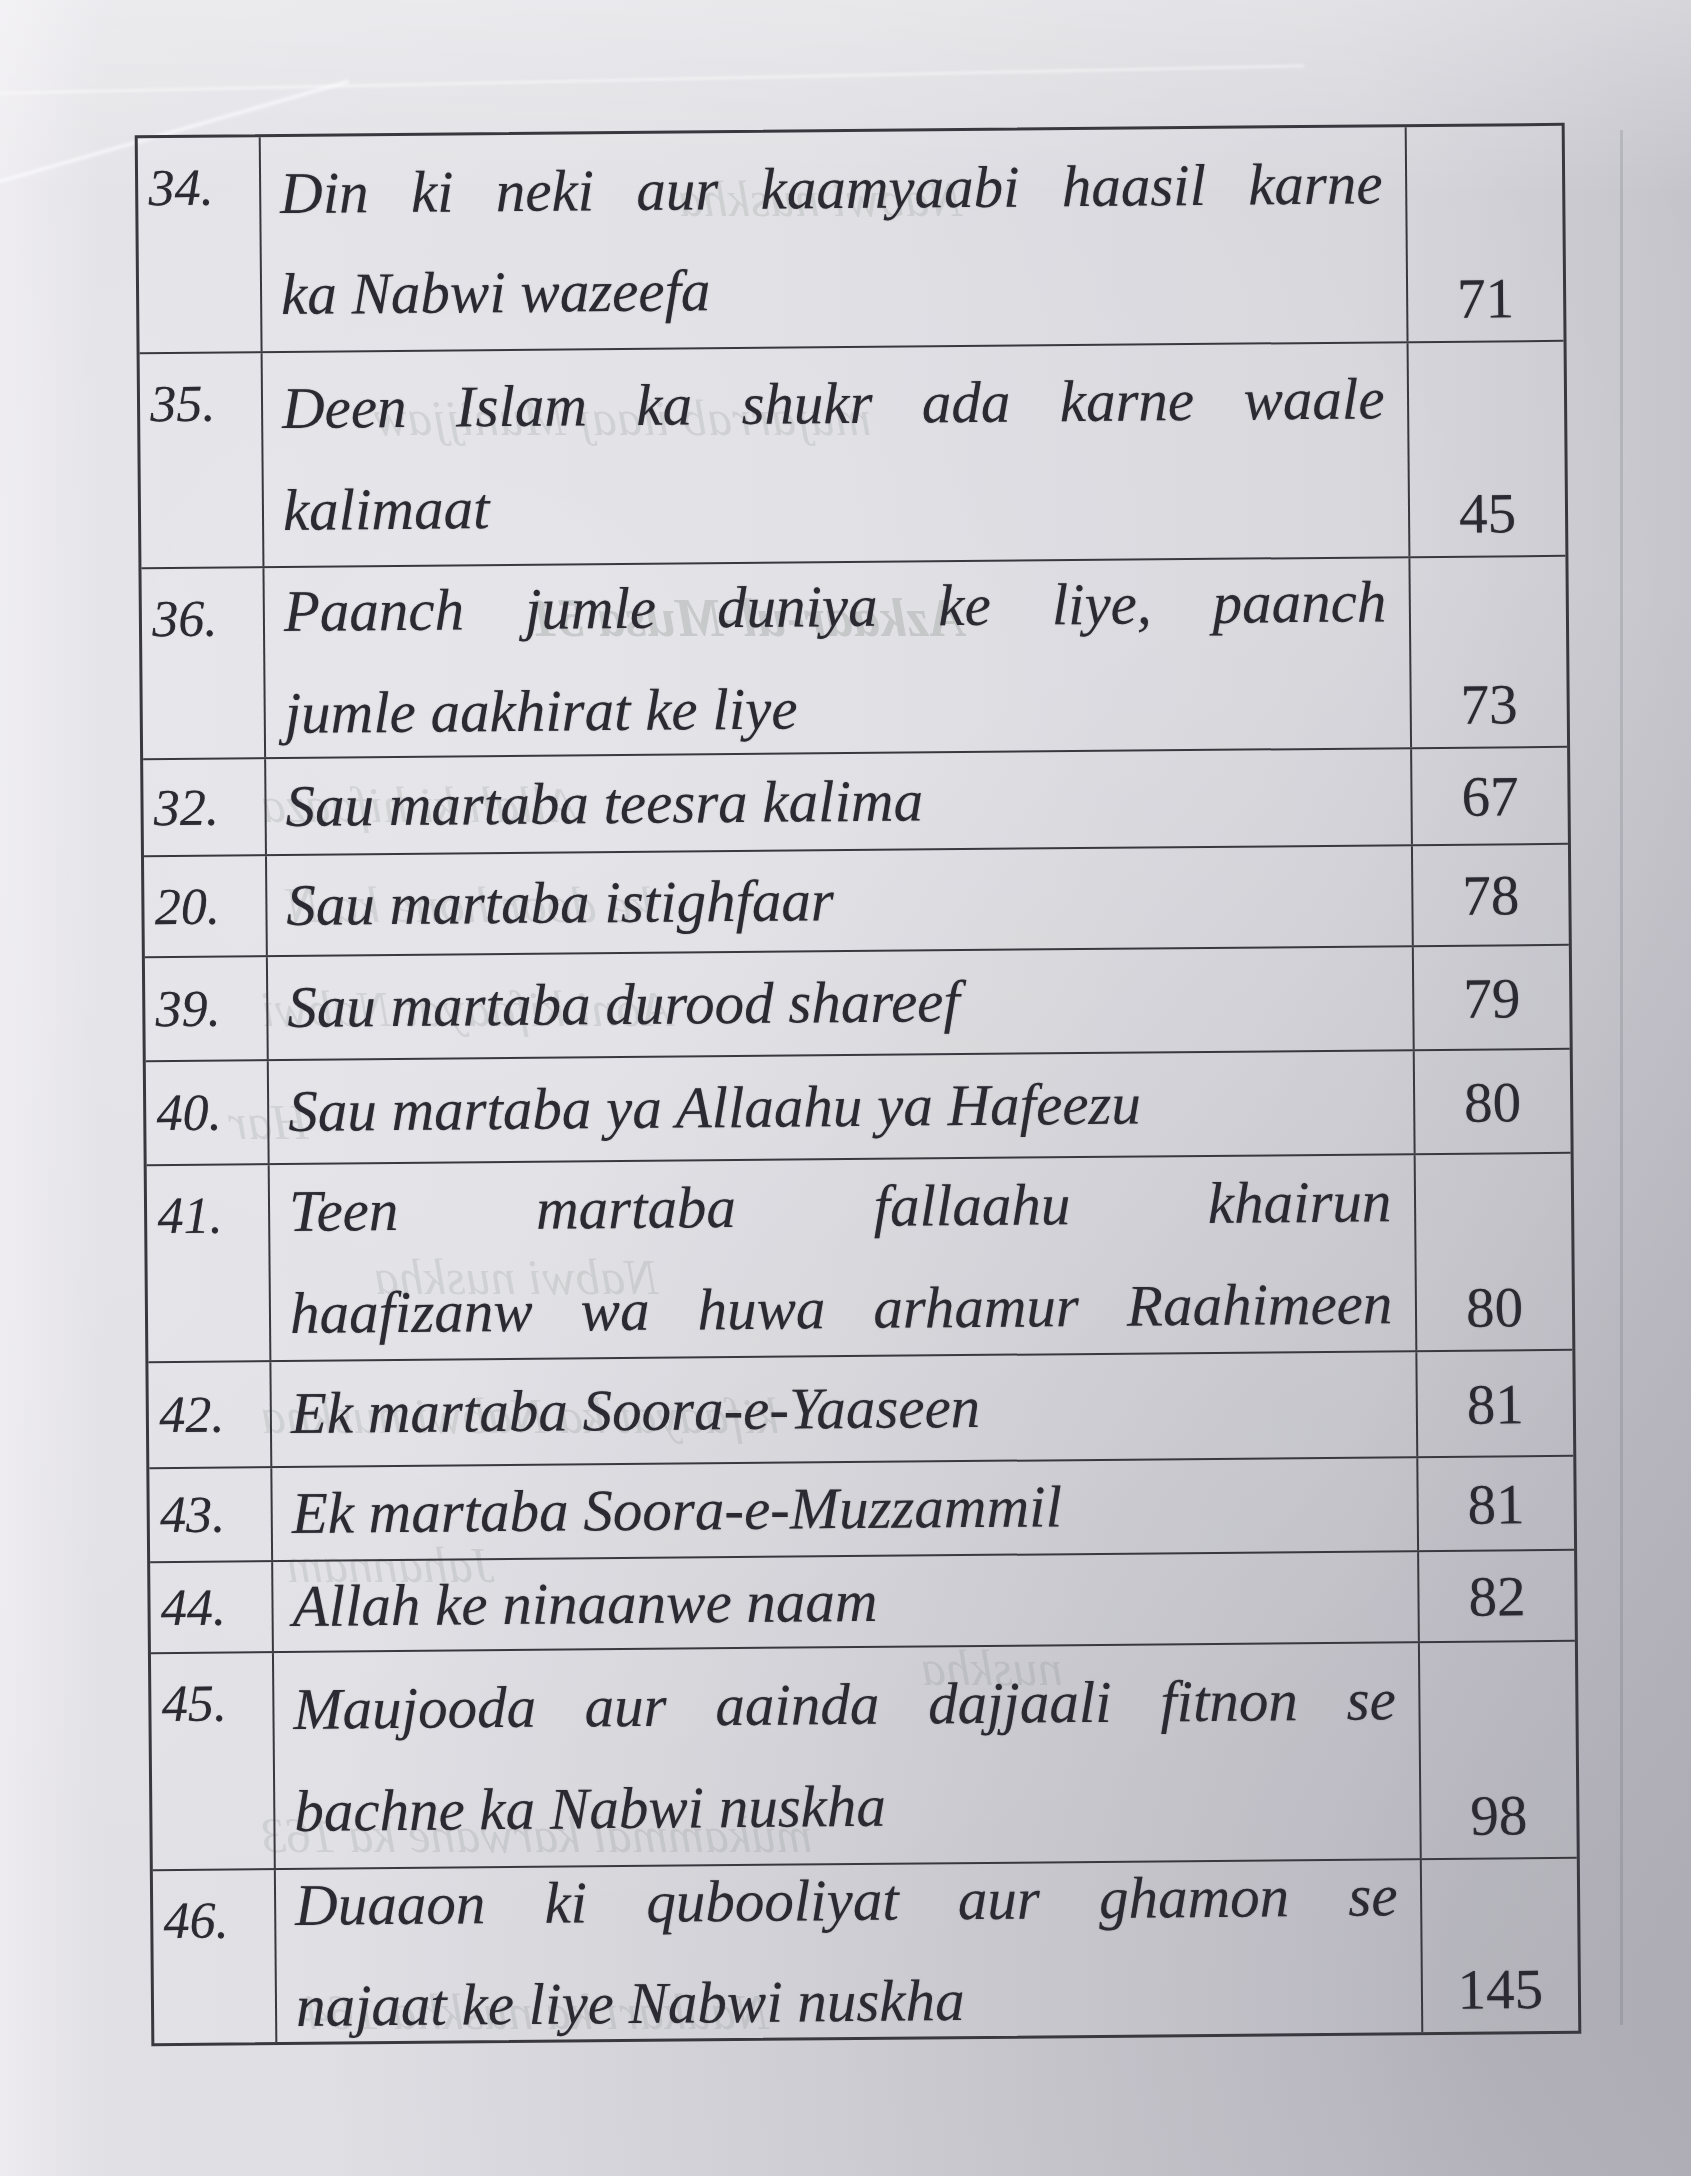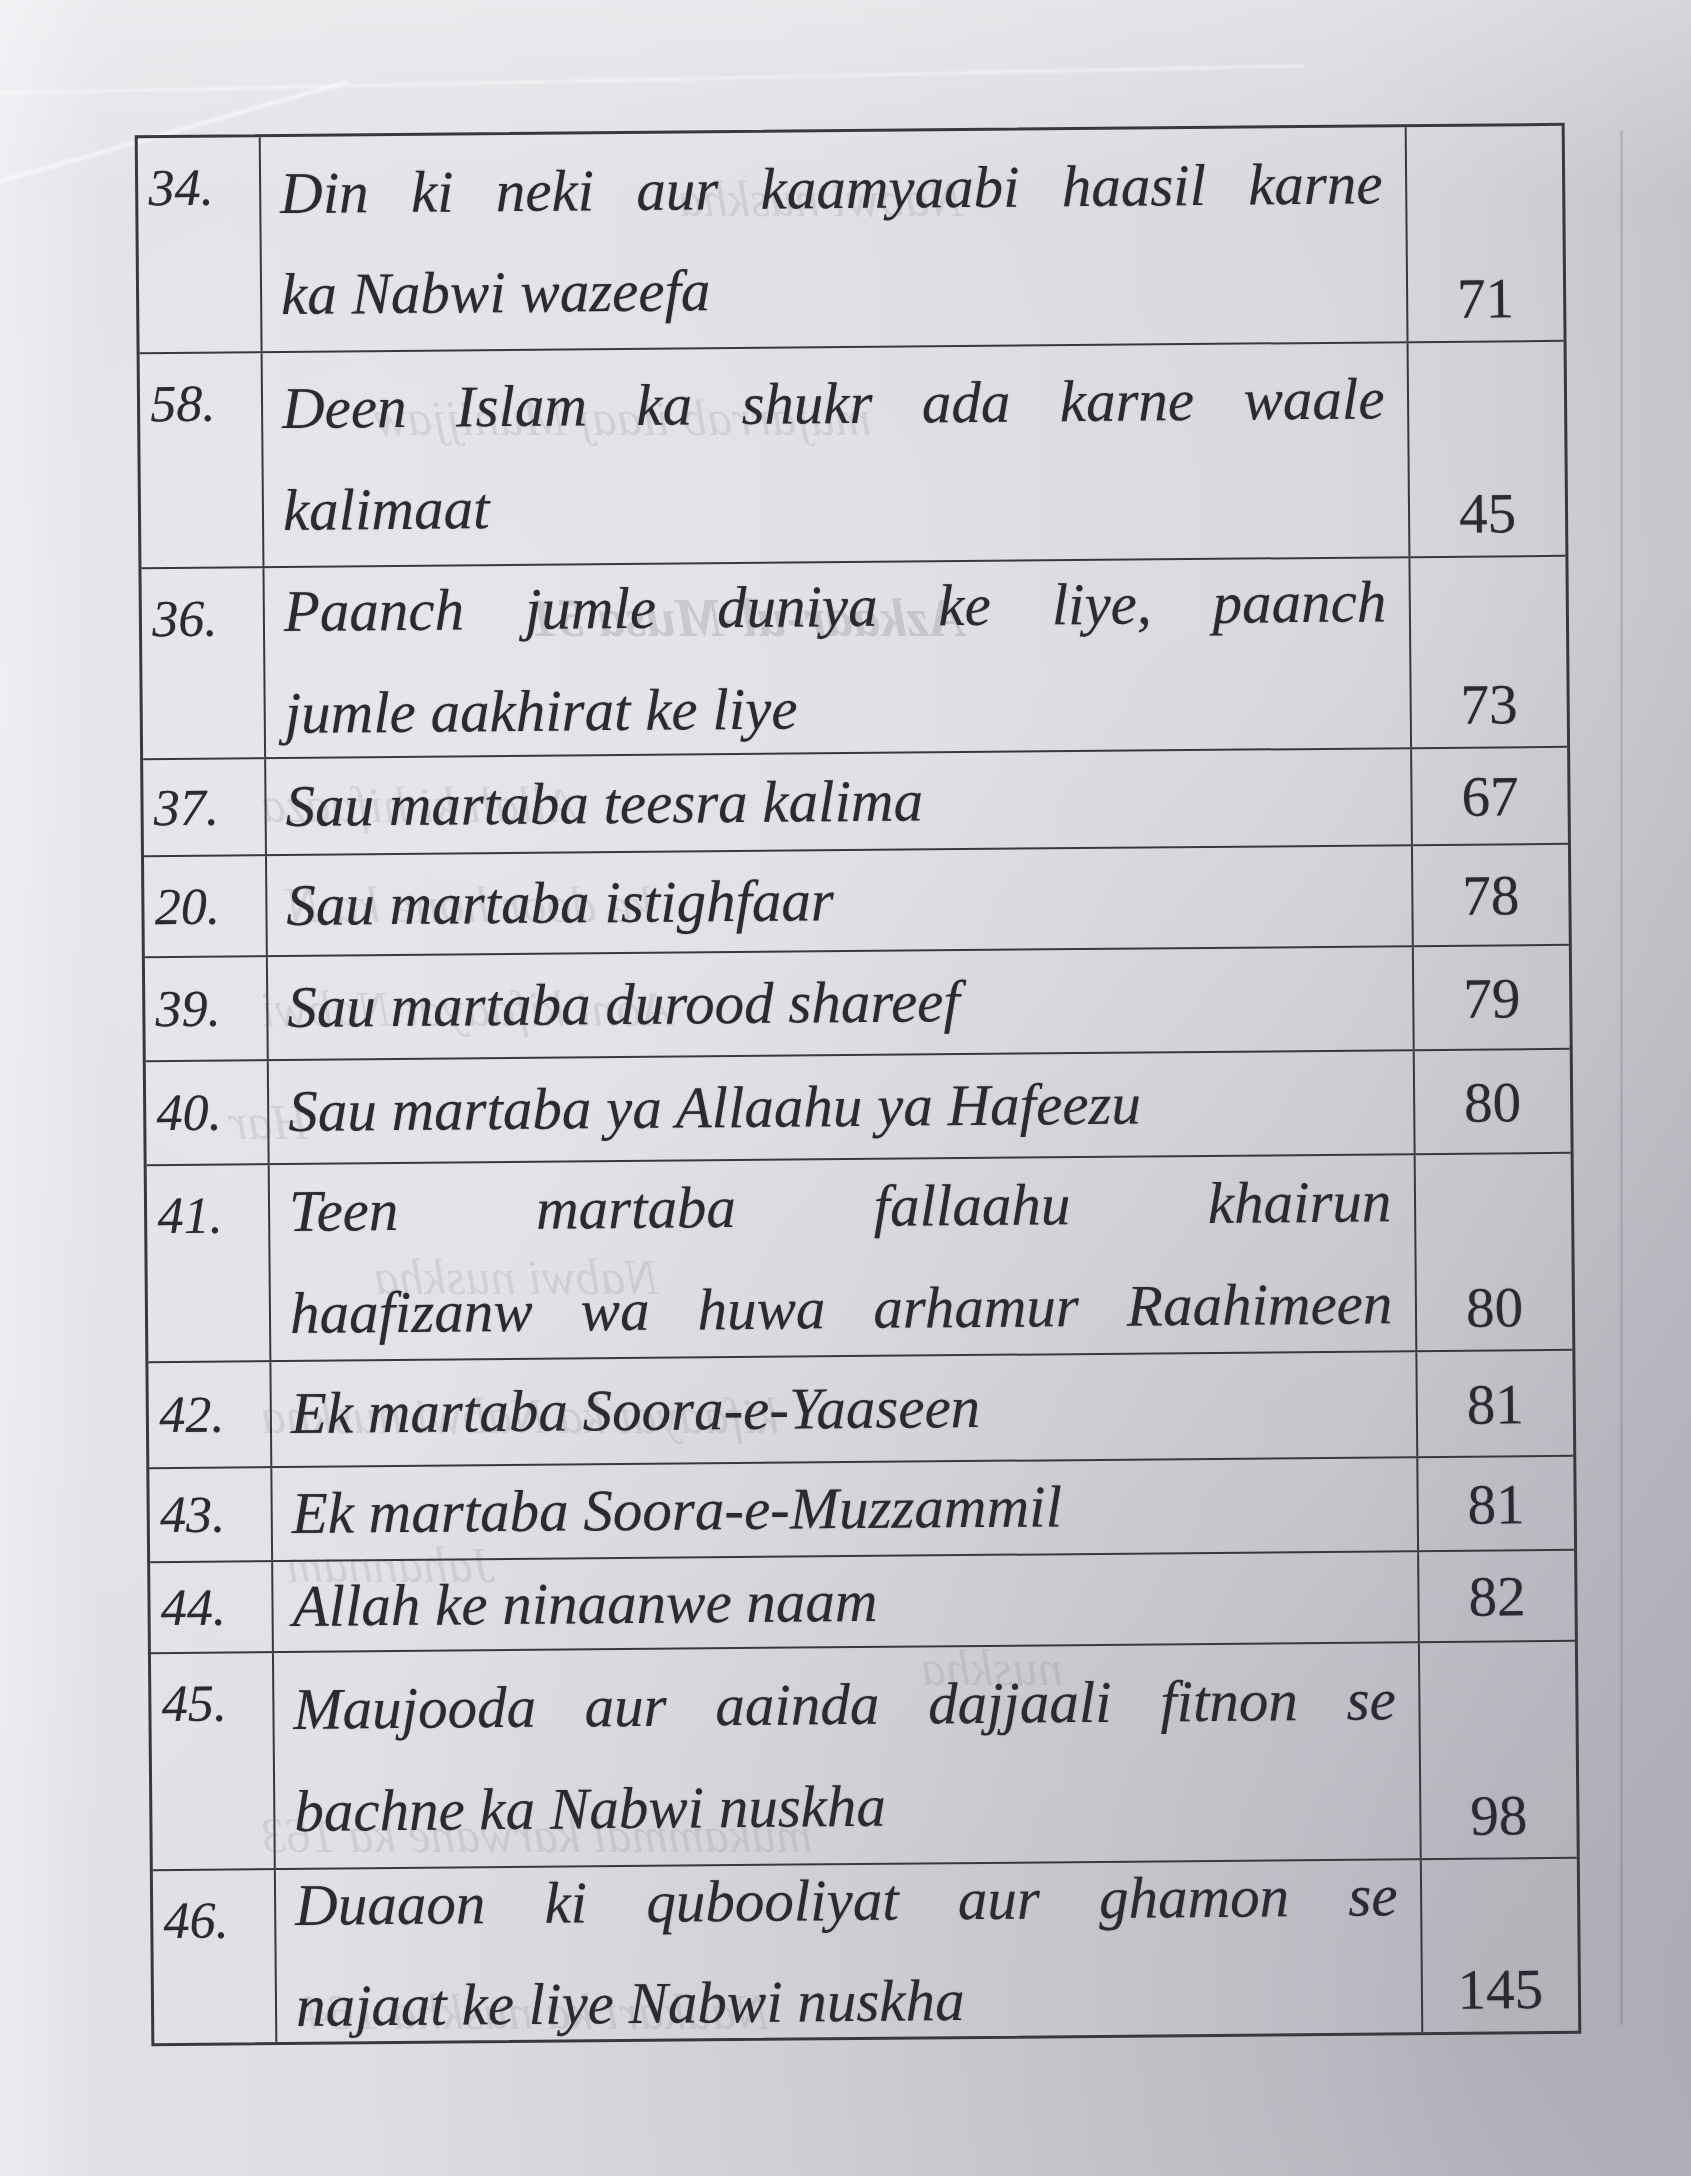--- a/index.html
+++ b/index.html
@@ -118,21 +118,21 @@
         <p>Din ki neki aur kaamyaabi haasil karne</p>
         <p>ka Nabwi wazeefa</p>
       </div>
       <div class="cell cell-page">
           <span>71</span>
         </div>
     </div>
 
     <div class="row row-2l row-35">
       <div class="cell cell-serial">
-          <span>58.</span>
+          <span>35.</span>
         </div>
       <div class="cell cell-title">
         <p>Deen Islam ka shukr ada karne waale</p>
         <p>kalimaat</p>
       </div>
       <div class="cell cell-page">
           <span>45</span>
         </div>
     </div>
 
@@ -144,21 +144,21 @@
         <p>Paanch jumle duniya ke liye, paanch</p>
         <p>jumle aakhirat ke liye</p>
       </div>
       <div class="cell cell-page">
           <span>73</span>
         </div>
     </div>
 
     <div class="row row-37">
       <div class="cell cell-serial">
-          <span>37.</span>
+          <span>32.</span>
         </div>
       <div class="cell cell-title">
         <p>Sau martaba teesra kalima</p>
       </div>
       <div class="cell cell-page">
           <span>67</span>
         </div>
     </div>
 
     <div class="row row-38">

